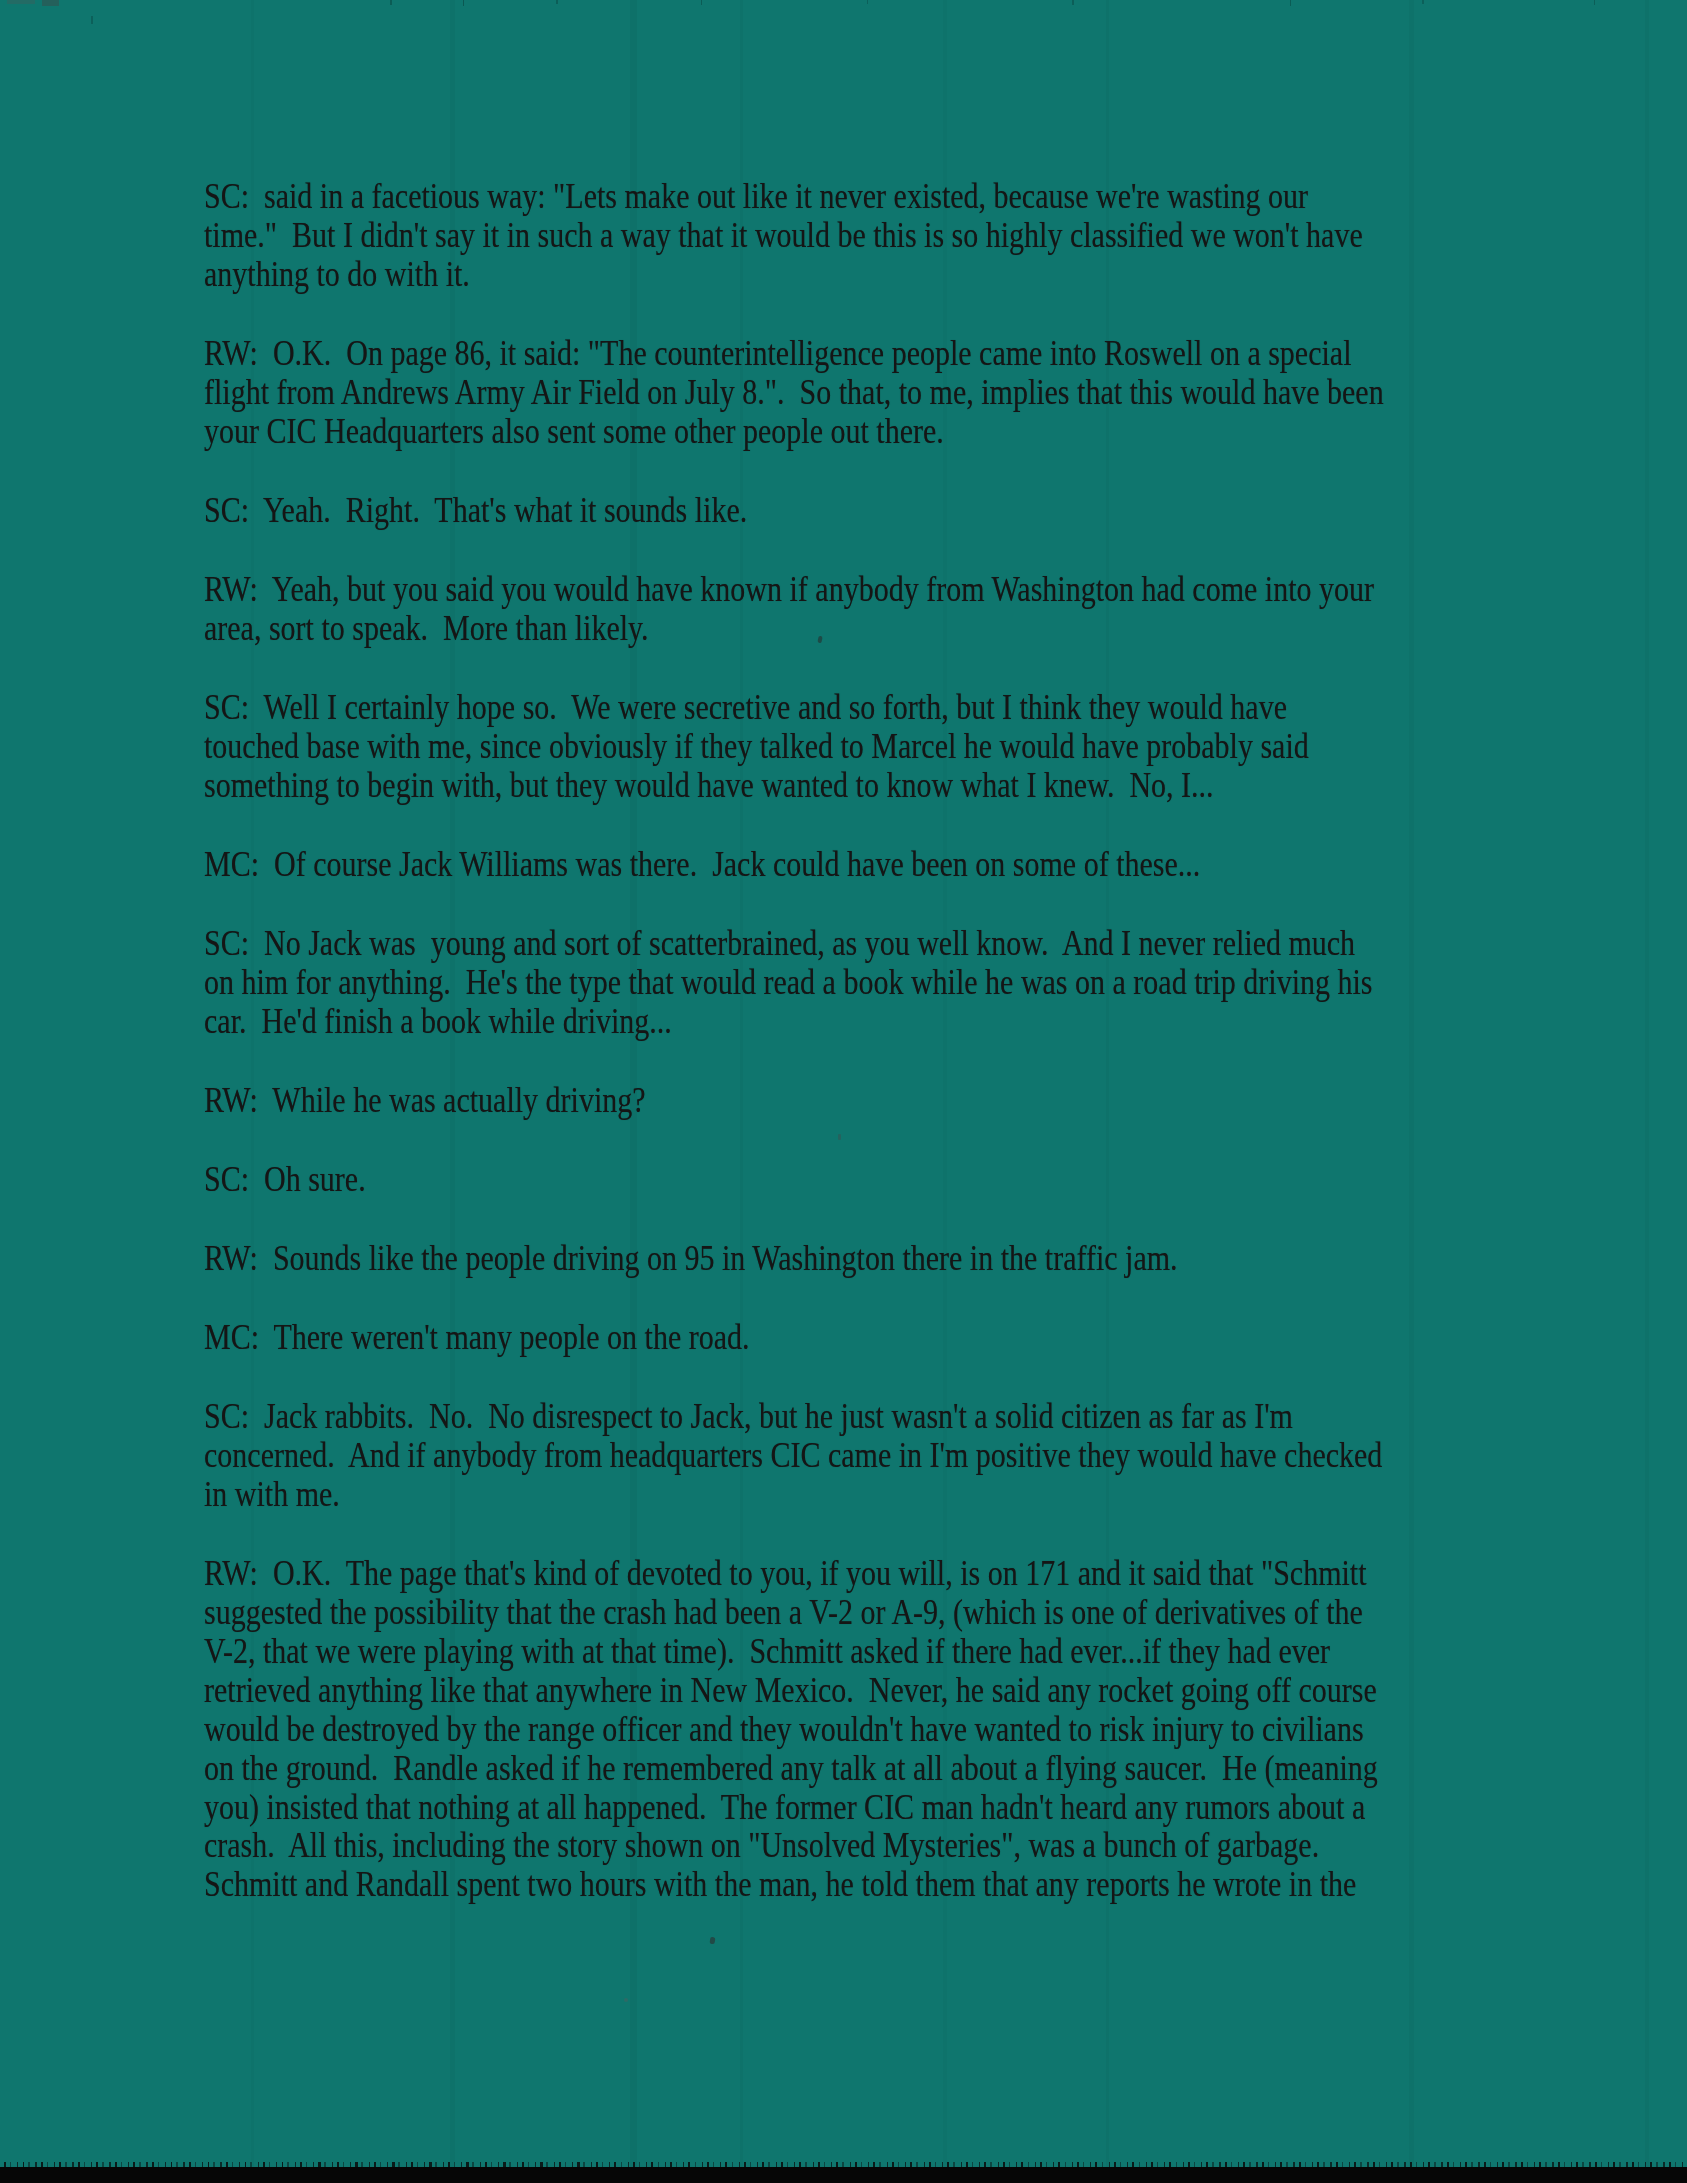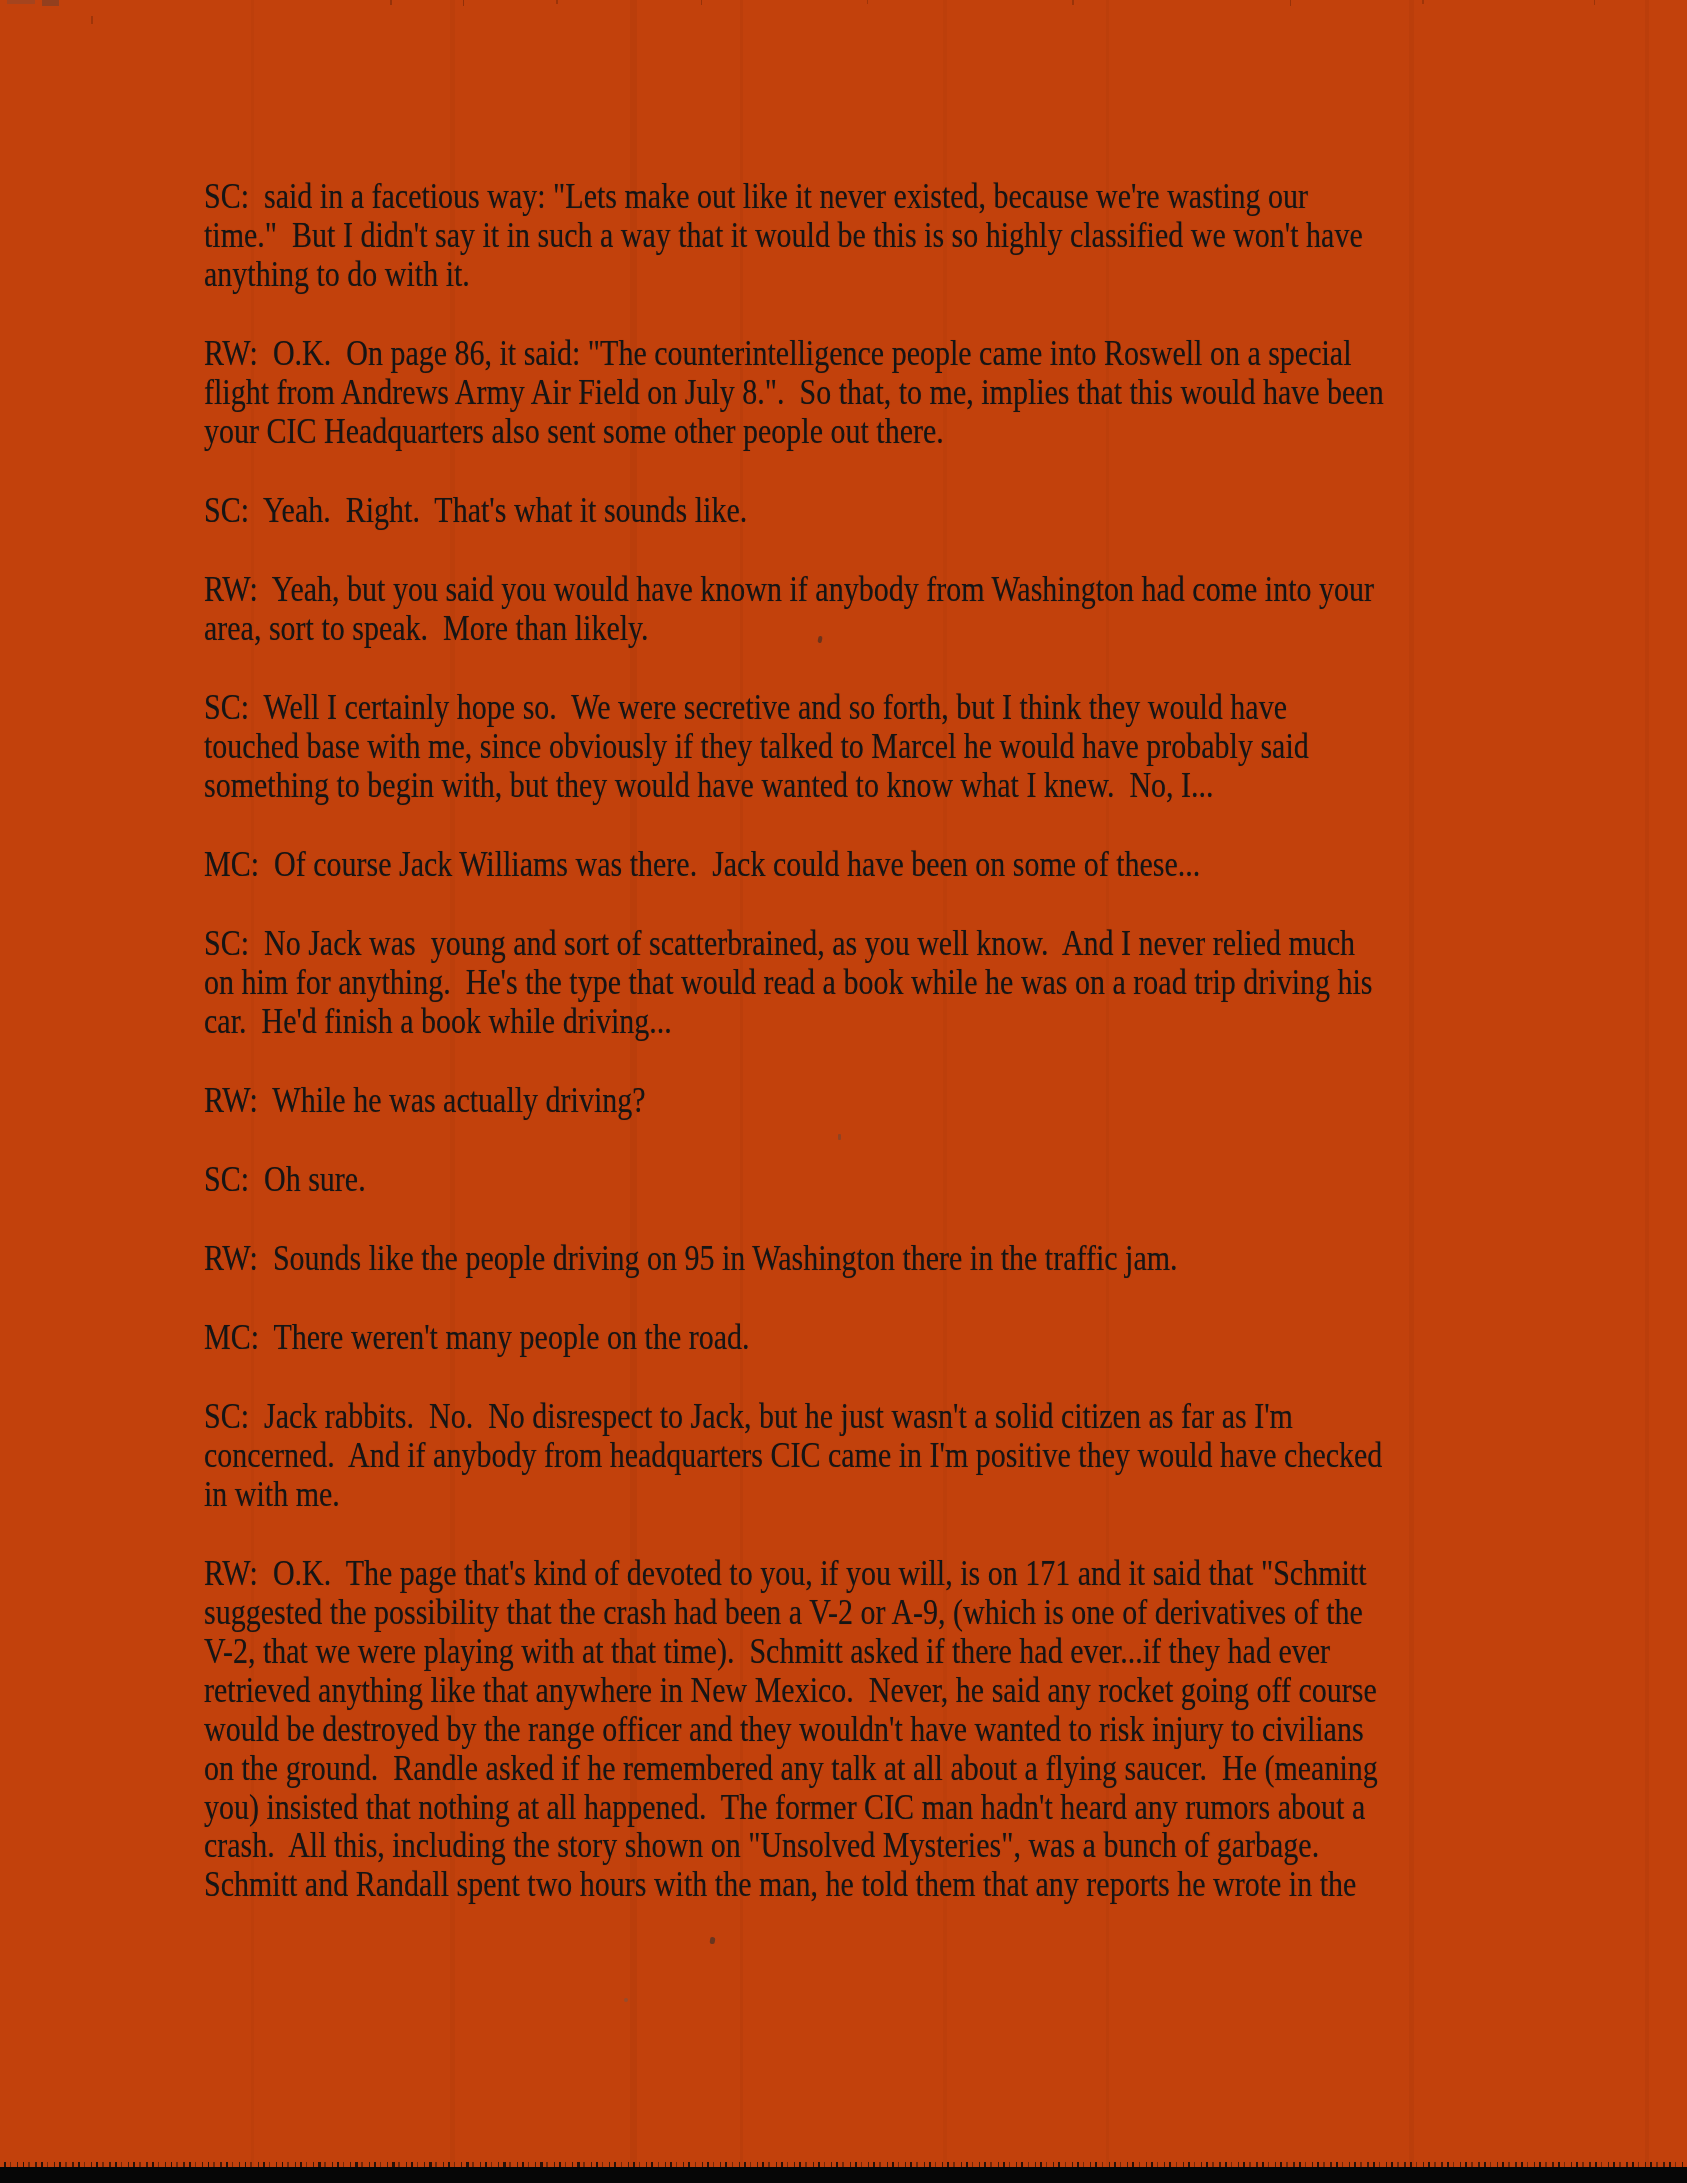--- a/index.html
+++ b/index.html
@@ -1,19 +1,19 @@
 <!DOCTYPE html>
 <html style="font-size:10.6px"><head>
 <meta charset="utf-8">
 <style>
   html,body{margin:0;padding:0;background:#e8e8e8;}
   .page{
     position:relative;
     width:1687px;height:2183px;
-    background:#c2410c;
+    background:#0f766e;
     overflow:hidden;
     font-family:"Liberation Serif", serif;
   }
   
   .streak{position:absolute;top:0;bottom:0;pointer-events:none;}
   
   .speck{position:absolute;pointer-events:none;}
   
   .transcript{
     position:absolute;

